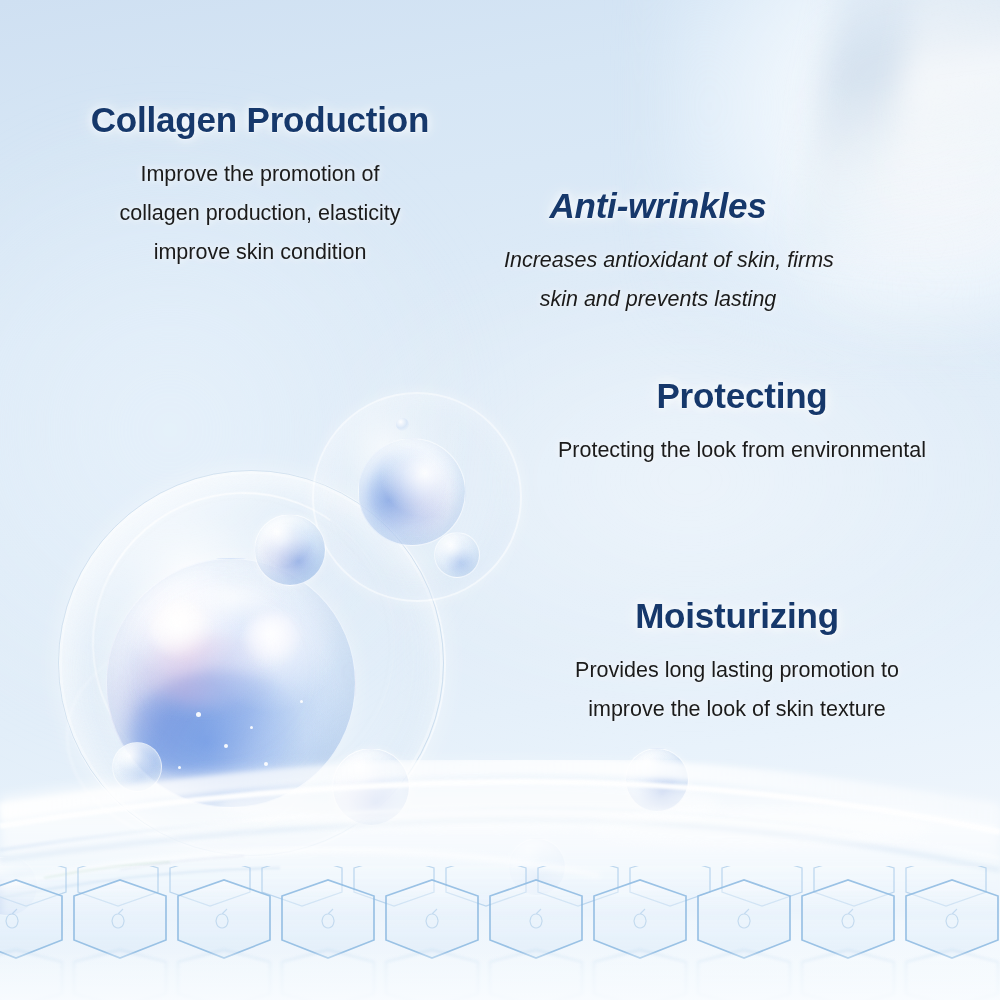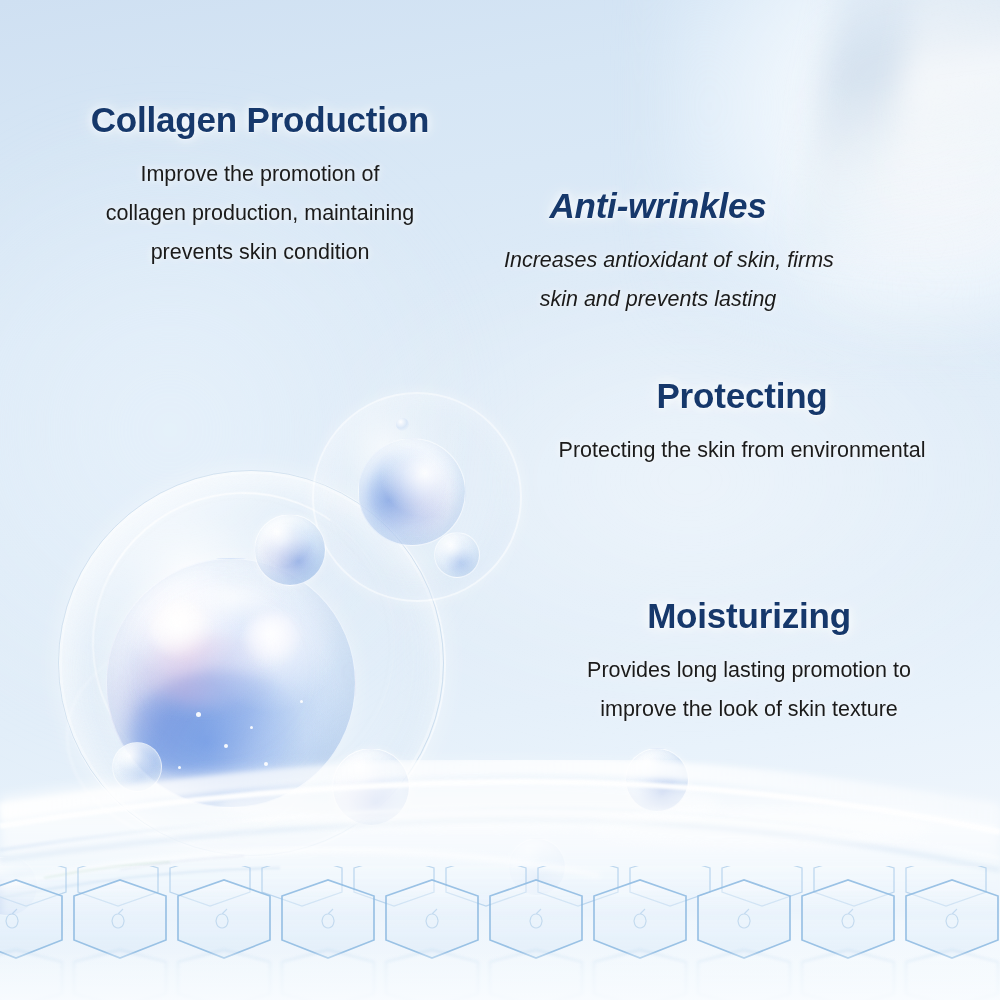--- a/index.html
+++ b/index.html
@@ -541,21 +541,21 @@
       0 0 7px rgba(255,255,255,0.80),
       0 0 14px rgba(255,255,255,0.55);
     margin: 16px;
   }
   .block-body span { display: block; white-space: nowrap; }
 
   
   #block-collagen   { left:  88px; top: 101px; width: 344px; }
   #block-antiwrinkle{ left: 488px; top: 187px; width: 340px; font-style: italic; }
   #block-antioxidant{ left: 532px; top: 377px; width: 420px; }
-  #block-moisturizing{left: 552px; top: 597px; width: 394px; }
+  #block-moisturizing{left: 540px; top: 597px; width: 394px; }
 </style>
 </head>
 <body>
 
 <div id="stage">
 
   <div class="bg-base"></div>
   <div class="bg-haze-left"></div>
   <div class="bg-mid-wash"></div>
   <div class="bg-glow-tr"></div>
@@ -727,37 +727,37 @@
         </g>
       </g>
     </svg>
   </div>
   <div class="cells-fade"></div>
 
   <div class="block" id="block-collagen">
     <h2 class="block-title">Collagen Production</h2>
     <p class="block-body">
       <span>Improve the promotion of</span>
-      <span>collagen production, maintaining</span>
-      <span>prevents skin condition</span>
+      <span>collagen production, elasticity</span>
+      <span>improve skin condition</span>
     </p>
   </div>
 
   <div class="block" id="block-antiwrinkle">
     <h2 class="block-title">Anti-wrinkles</h2>
     <p class="block-body">
       <span>Increases antioxidant of skin, firms</span>
       <span>skin and prevents lasting</span>
     </p>
   </div>
 
   <div class="block" id="block-antioxidant">
     <h2 class="block-title">Protecting</h2>
     <p class="block-body">
-      <span>Protecting the skin from environmental</span>
+      <span>Protecting the look from environmental</span>
     </p>
   </div>
 
   <div class="block" id="block-moisturizing">
     <h2 class="block-title">Moisturizing</h2>
     <p class="block-body">
       <span>Provides long lasting promotion to</span>
       <span>improve the look of skin texture</span>
     </p>
   </div>

